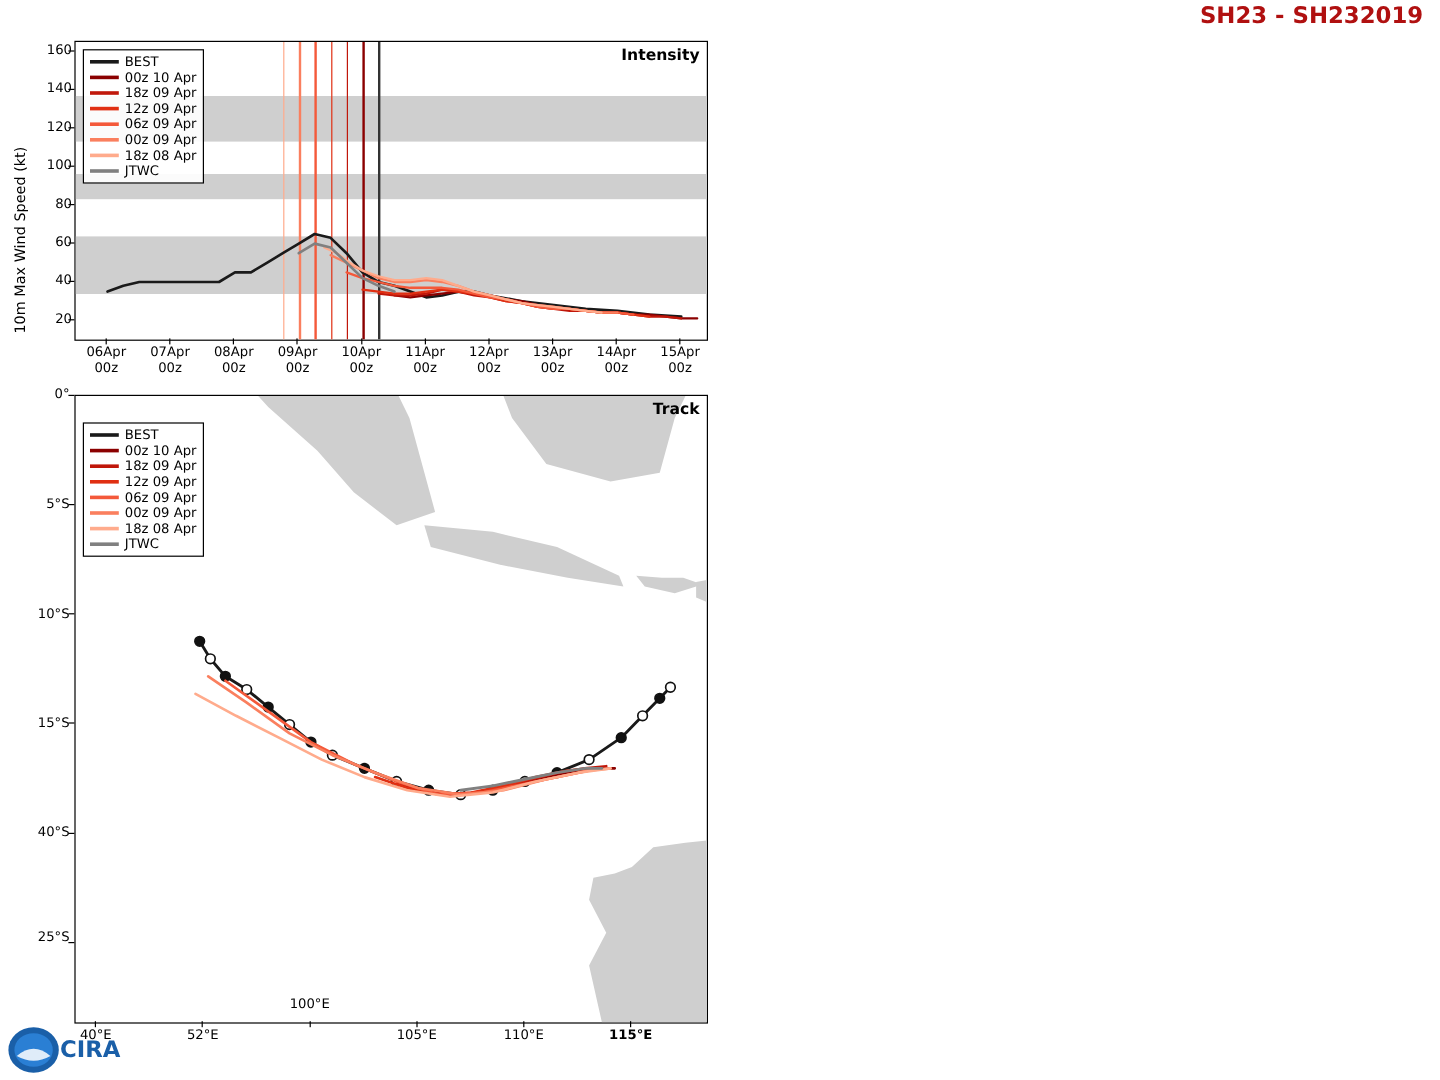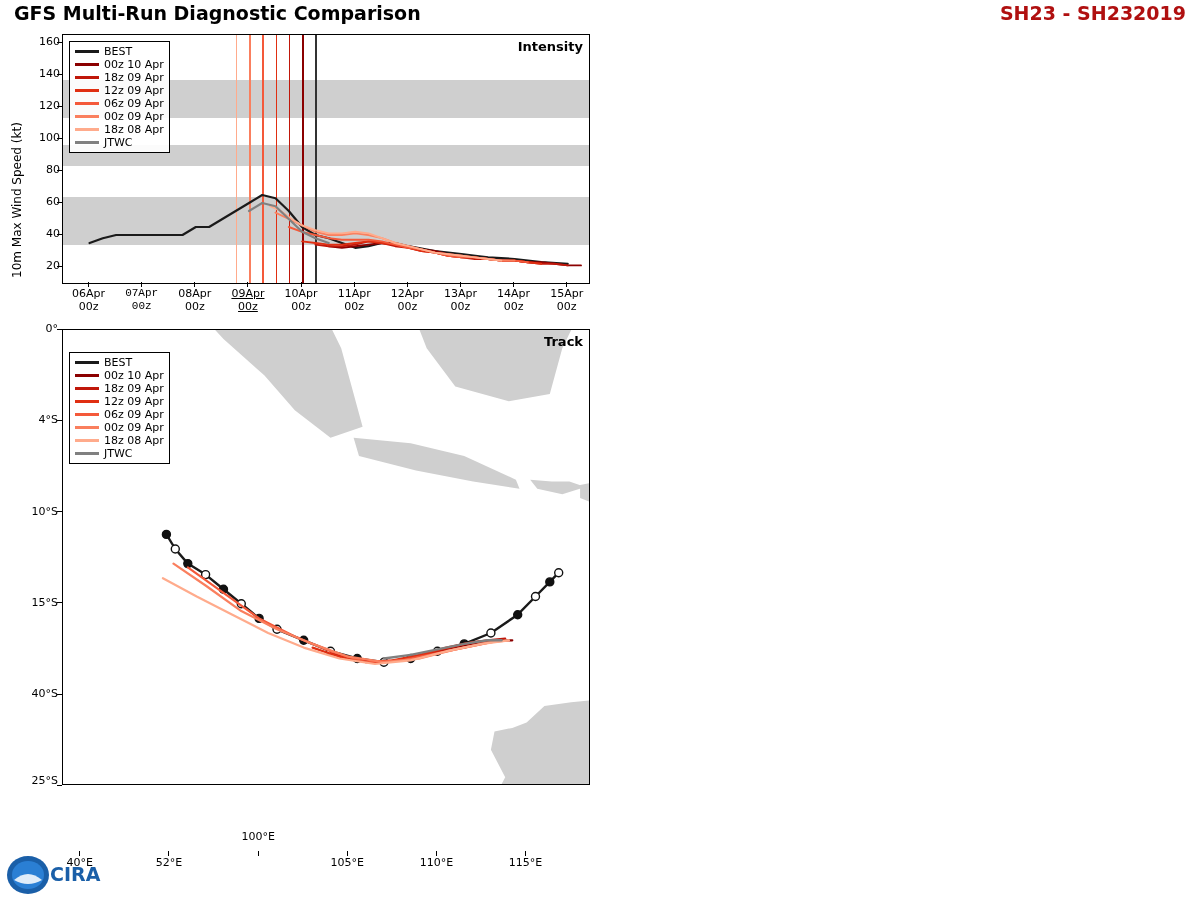--- a/index.html
+++ b/index.html
@@ -21,21 +21,20 @@
   .legtext{white-space:nowrap;}
   svg{position:absolute;left:0;top:0;z-index:4;}
   .tickmark{position:absolute;background:#000;z-index:5;}
   .logo{position:absolute;left:6px;bottom:4px;width:100px;height:42px;}
 </style>
 </head>
 <body>
 
 <div id="root">
 
-  <div class="title">GFS Multi-Run Diagnostic Comparison</div>
   <div class="rtitle">SH23 - SH232019</div>
 
   <div class="panel" id="p-int" style="left:0;top:28px;width:600px;height:300px;">
     <div class="ylabel" id="int-ylabel" style="left:10px;top:250px;">10m Max Wind Speed (kt)</div>
     <div class="plotbox" id="int-box" style="left:62px;top:6px;width:528px;height:250px;">
       <div class="plotlabel">Intensity</div>
     <div class="band" style="top:161.6px;height:48.0px;"></div>
         <div class="band" style="top:110.4px;height:20.8px;"></div>
         <div class="band" style="top:44.8px;height:38.4px;"></div>
         <div class="vline" style="left:172.7px;background:#ffab8c;"></div>
@@ -104,31 +103,31 @@
       <div class="tickmark" style="left:57px;top:77.49999999999999px;width:5px;height:1px;"></div>
       <div class="ytick" style="left:10px;top:38.99999999999999px;width:50px;">140</div>
       <div class="tickmark" style="left:57px;top:45.49999999999999px;width:5px;height:1px;"></div>
       <div class="ytick" style="left:10px;top:6.999999999999993px;width:50px;">160</div>
       <div class="tickmark" style="left:57px;top:13.499999999999993px;width:5px;height:1px;"></div>
       <div class="xtick" style="left:58.56565656565657px;top:259px;width:60px;text-align:center;">
         <div>06Apr</div>
         <div>00z</div>
       </div>
       <div class="tickmark" style="left:88.06565656565657px;top:254px;width:1px;height:5px;"></div>
-      <div class="xtick" style="left:111.69696969696969px;top:259px;width:60px;font-family:Liberation Mono, monospace;">
+      <div class="xtick" style="left:111.69696969696969px;top:259px;width:60px;">
         <div>07Apr</div>
         <div>00z</div>
       </div>
       <div class="tickmark" style="left:141.1969696969697px;top:254px;width:1px;height:5px;"></div>
       <div class="xtick" style="left:164.82828282828282px;top:259px;width:60px;">
         <div>08Apr</div>
         <div>00z</div>
       </div>
       <div class="tickmark" style="left:194.32828282828282px;top:254px;width:1px;height:5px;"></div>
-      <div class="xtick" style="left:217.95959595959596px;top:259px;width:60px;text-decoration:underline;">
+      <div class="xtick" style="left:217.95959595959596px;top:259px;width:60px;">
         <div>09Apr</div>
         <div>00z</div>
       </div>
       <div class="tickmark" style="left:247.45959595959596px;top:254px;width:1px;height:5px;"></div>
       <div class="xtick" style="left:271.0909090909091px;top:259px;width:60px;">
         <div>10Apr</div>
         <div>00z</div>
       </div>
       <div class="tickmark" style="left:300.5909090909091px;top:254px;width:1px;height:5px;"></div>
       <div class="xtick" style="left:324.22222222222223px;top:259px;width:60px;">
@@ -152,21 +151,21 @@
       </div>
       <div class="tickmark" style="left:513.1161616161617px;top:254px;width:1px;height:5px;"></div>
       <div class="xtick" style="left:536.7474747474747px;top:259px;width:60px;">
         <div>15Apr</div>
         <div>00z</div>
       </div>
       <div class="tickmark" style="left:566.2474747474747px;top:254px;width:1px;height:5px;"></div>
     </div>
 
   <div class="panel" id="p-trk" style="left:0;top:325px;width:600px;height:560px;">
-    <div class="plotbox" id="trk-box" style="left:62px;top:4px;width:528px;height:456px;">
+    <div class="plotbox" id="trk-box" style="left:62px;top:4px;width:528px;height:524px;">
       <div class="plotlabel">Track</div>
     <svg width="526" height="522" style="z-index: 2;">
           <polygon points="110.5,-102.2 169.4,-69.4 214.0,-45.6 258.5,-21.9 278.2,18.3 299.6,96.7 267.5,107.7 231.8,80.3 201.5,45.6 160.5,9.1 110.5,-45.6" fill="#cfcfcf" stroke="none"></polygon>
           <polygon points="290.6,107.7 347.7,113.2 401.2,125.9 452.9,149.7 456.5,158.8 410.1,151.5 353.0,140.5 296.0,125.9" fill="#cfcfcf" stroke="none"></polygon>
           <polygon points="356.6,-54.8 419.0,-60.2 463.6,-89.4 508.2,-76.7 526.0,-36.5 499.3,18.3 486.8,63.9 445.8,71.2 392.3,56.6 363.7,18.3 349.5,-18.3" fill="#cfcfcf" stroke="none"></polygon>
           <polygon points="431.5,401.5 449.3,397.9 463.6,392.4 481.4,376.0 508.2,372.3 526.0,370.5 526.0,522.0 438.6,522.0 427.9,474.5 442.2,447.2 427.9,419.8" fill="#cfcfcf" stroke="none"></polygon>
           <polygon points="517.1,155.1 526.0,153.3 526.0,171.6 517.1,167.9" fill="#cfcfcf" stroke="none"></polygon>
           <polygon points="467.2,149.7 488.6,151.5 506.4,151.5 522.4,157.0 499.3,164.3 474.3,158.8" fill="#cfcfcf" stroke="none"></polygon>
           <polygon points="53.5,-109.5 80.2,-113.2 85.6,-146.0 64.2,-149.7" fill="#cfcfcf" stroke="none"></polygon>
         </svg>
@@ -230,41 +229,41 @@
             <div class="legtext">18z 08 Apr</div>
           </div>
           <div class="legrow">
             <div class="legswatch" style="background:#808080;"></div>
             <div class="legtext">JTWC</div>
           </div>
         </div>
       </div>
   <div class="ytick" style="left:10px;top:-3px;width:48px;">0°</div>
       <div class="tickmark" style="left:57px;top:3.5px;width:5px;height:1px;"></div>
-      <div class="ytick" style="left:10px;top:88.25874125874124px;width:48px;">4°S</div>
+      <div class="ytick" style="left:10px;top:88.25874125874124px;width:48px;">5°S</div>
       <div class="tickmark" style="left:57px;top:94.75874125874124px;width:5px;height:1px;"></div>
       <div class="ytick" style="left:10px;top:179.51748251748248px;width:48px;">10°S</div>
       <div class="tickmark" style="left:57px;top:186.01748251748248px;width:5px;height:1px;"></div>
       <div class="ytick" style="left:10px;top:270.77622377622373px;width:48px;">15°S</div>
       <div class="tickmark" style="left:57px;top:277.27622377622373px;width:5px;height:1px;"></div>
       <div class="ytick" style="left:10px;top:362.034965034965px;width:48px;">40°S</div>
       <div class="tickmark" style="left:57px;top:368.534965034965px;width:5px;height:1px;"></div>
       <div class="ytick" style="left:10px;top:449px;width:48px;">25°S</div>
       <div class="tickmark" style="left:57px;top:459.79370629370624px;width:5px;height:1px;"></div>
       <div class="xtick" style="left:49.83050847457628px;top:531px;width:60px;">40°E</div>
       <div class="tickmark" style="left:79.33050847457628px;top:526px;width:1px;height:5px;"></div>
       <div class="xtick" style="left:138.98305084745763px;top:531px;width:60px;">52°E</div>
       <div class="tickmark" style="left:168.48305084745763px;top:526px;width:1px;height:5px;"></div>
       <div class="xtick" style="left:228.135593220339px;top:505px;width:60px;">100°E</div>
       <div class="tickmark" style="left:257.635593220339px;top:526px;width:1px;height:5px;"></div>
       <div class="xtick" style="left:317.2881355932203px;top:531px;width:60px;">105°E</div>
       <div class="tickmark" style="left:346.7881355932203px;top:526px;width:1px;height:5px;"></div>
       <div class="xtick" style="left:406.4406779661017px;top:531px;width:60px;">110°E</div>
       <div class="tickmark" style="left:435.9406779661017px;top:526px;width:1px;height:5px;"></div>
-      <div class="xtick" style="left:495.593220338983px;top:531px;width:60px;">115°E</div>
+      <div class="xtick" style="left:495.593220338983px;top:531px;width:60px;font-weight:bold;">115°E</div>
       <div class="tickmark" style="left:525.093220338983px;top:526px;width:1px;height:5px;"></div>
     </div>
 
   <div class="panel" id="p-shr" style="left:600px;top:28px;width:600px;height:300px;">
     
     
   </div>
 
   <div class="panel" id="p-sst" style="left:600px;top:325px;width:600px;height:280px;">
     

